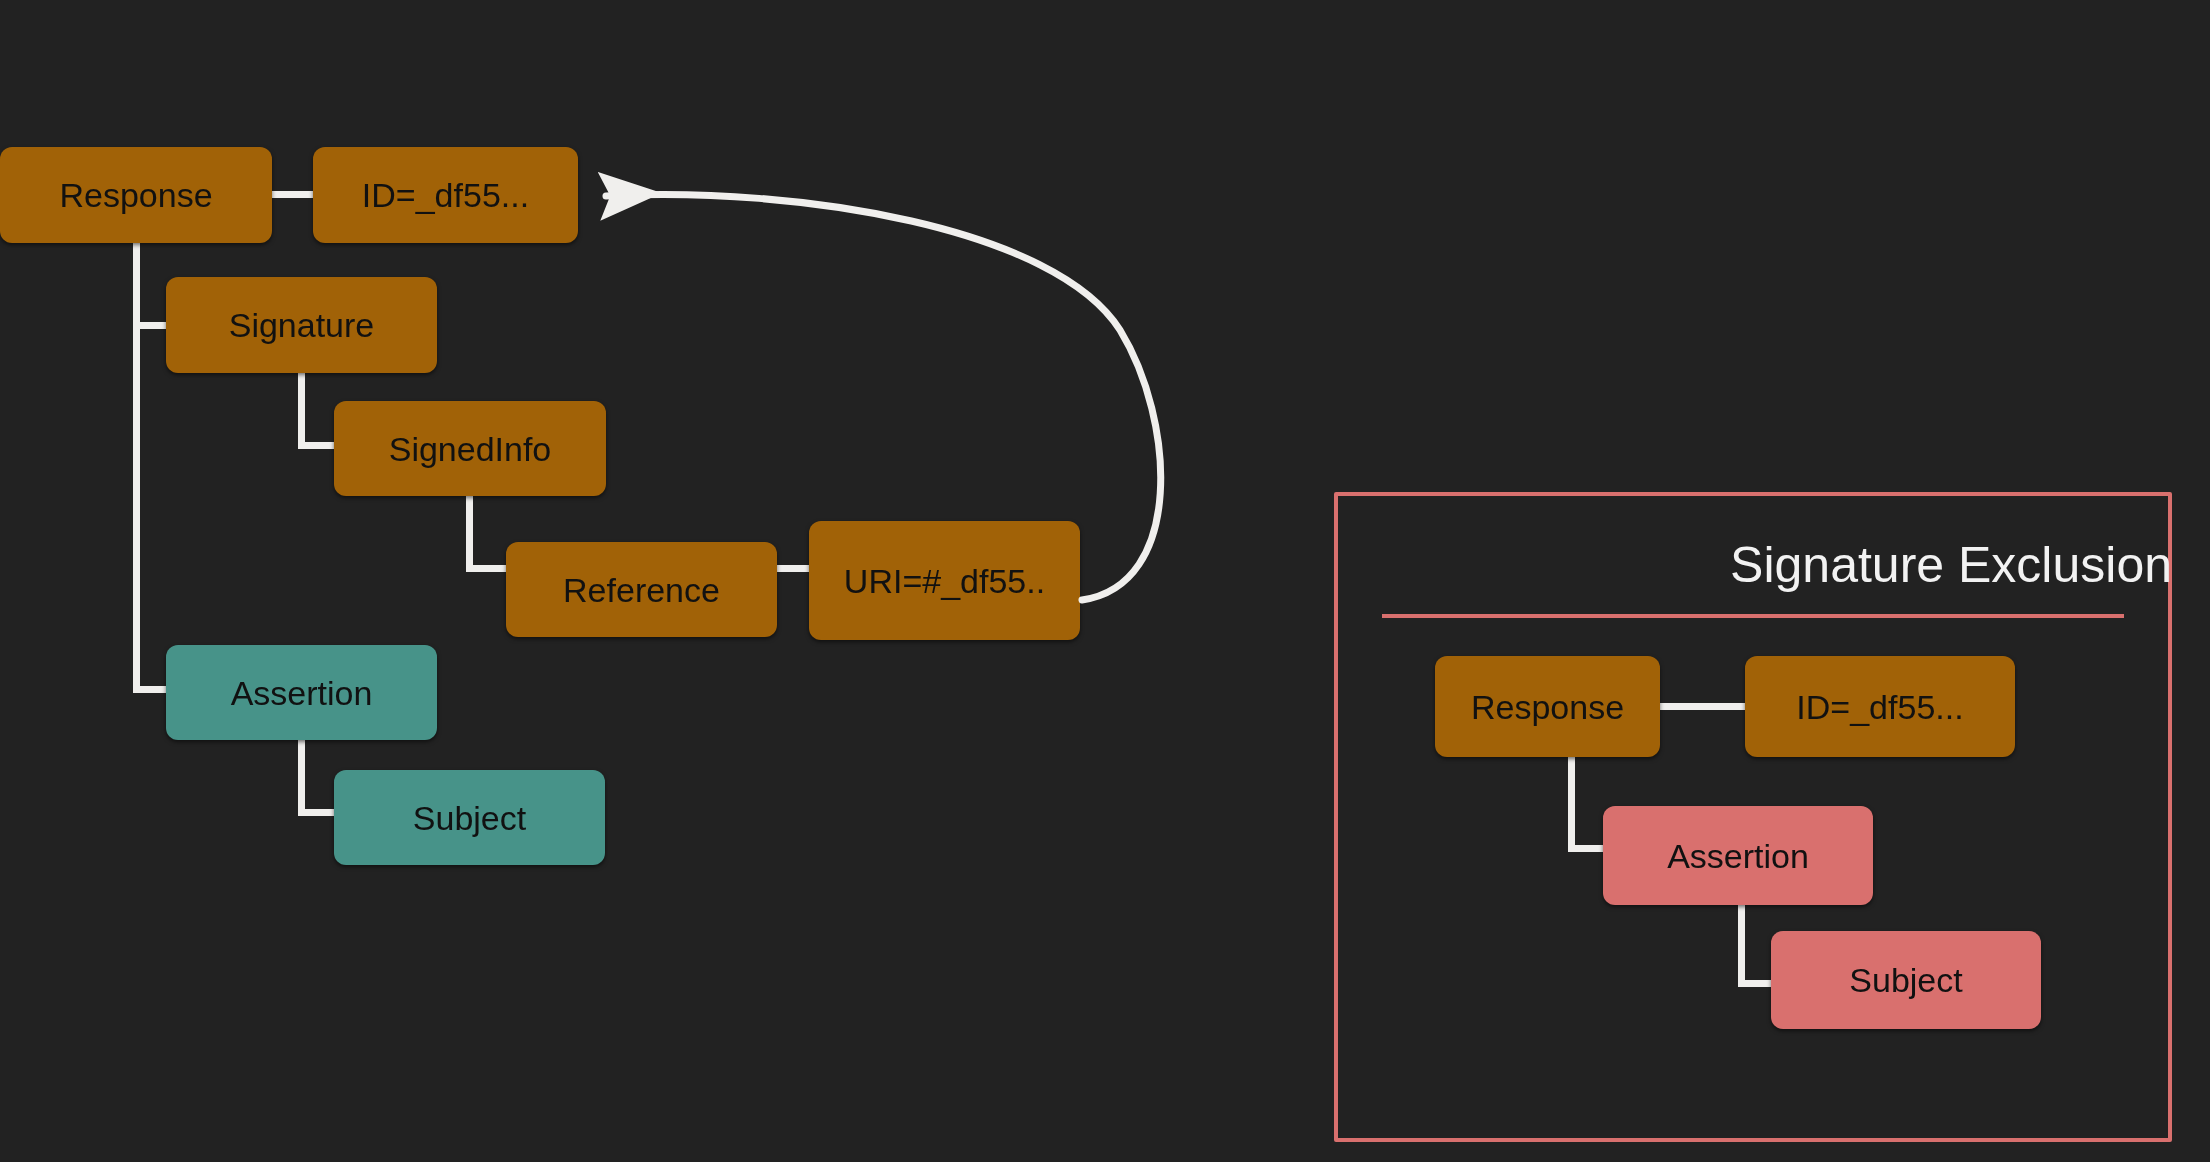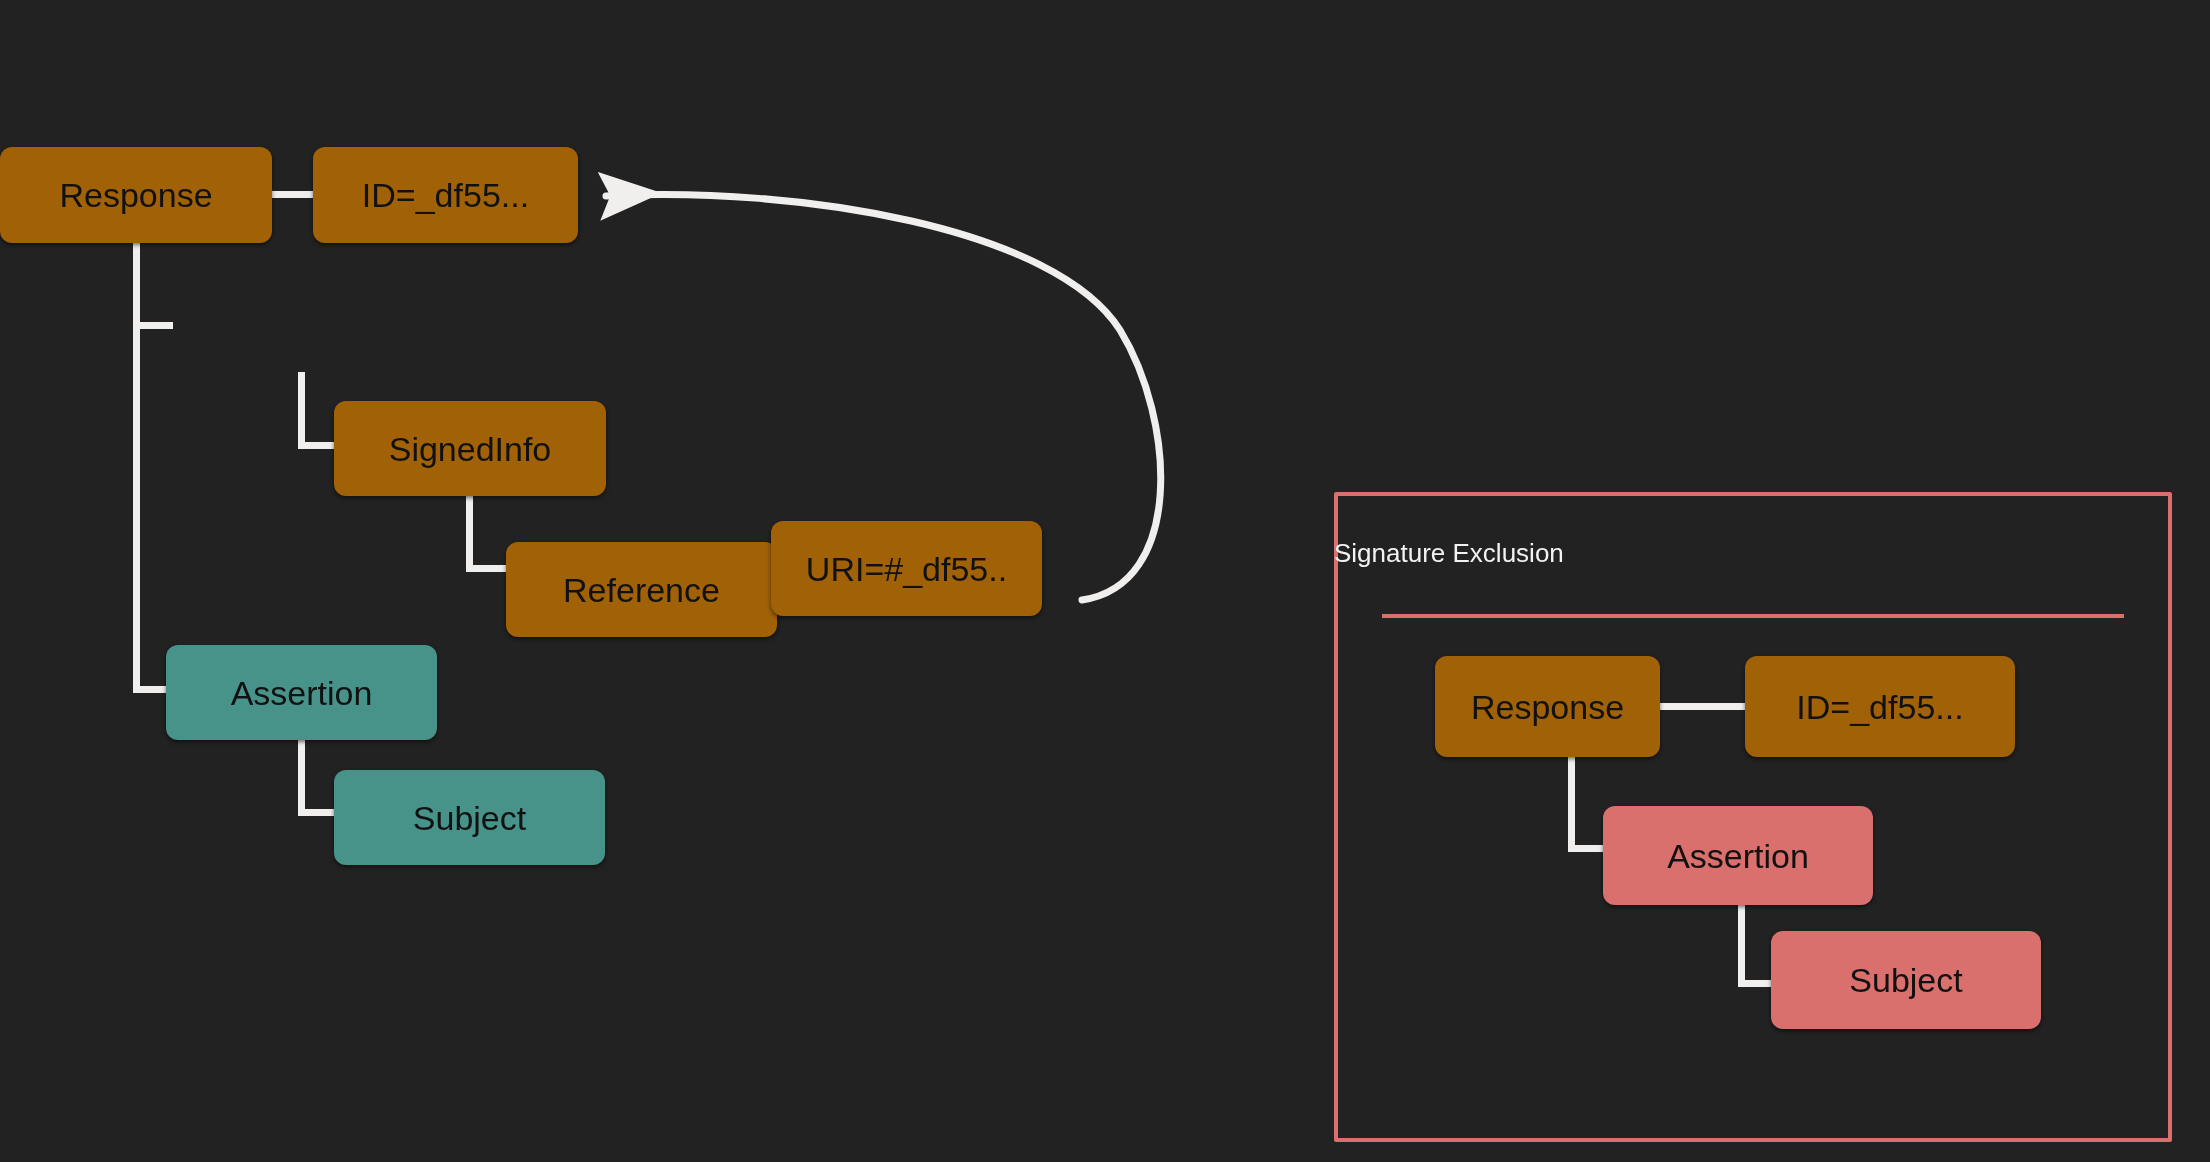--- a/index.html
+++ b/index.html
@@ -52,24 +52,24 @@
   .panel {
     position: absolute;
     border: 4px solid #D9706E;
     box-sizing: border-box;
     background: transparent;
     border-radius: 2px;
   }
   .panel-title {
     position: absolute;
     color: #F2F2F2;
-    font-size: 26px;
+    font-size: 50px;
     font-family: "Liberation Sans", sans-serif;
     white-space: nowrap;
-    text-align: left;
+    text-align: right;
     line-height: 1;
   }
   .panel-rule {
     position: absolute;
     height: 4px;
     background: #D9706E;
   }
 
   #arrow-layer {
     position: absolute;
@@ -102,26 +102,27 @@
 
   <div class="edge" style="left:776px; top:565px; width:33px; height:7px;"></div>
 
   <div class="edge" style="left:298px; top:738px; width:7px; height:78px;"></div>
   <div class="edge" style="left:298px; top:809px; width:38px; height:7px;"></div>
 
   <div class="node cyan" style="left:0px;   top:147px; width:272px; height:96px;">Response</div>
 
   <div class="node cyan" style="left:313px; top:147px; width:265px; height:96px;">ID=_df55...</div>
 
+  <div class="node cyan" style="left:166px; top:277px; width:271px; height:96px;">Signature</div>
 
   <div class="node cyan" style="left:334px; top:401px; width:272px; height:95px;">SignedInfo</div>
 
   <div class="node cyan" style="left:506px; top:521px; width:271px; height:95px;margin-top:21px;">Reference</div>
 
-  <div class="node cyan" style="left:771px; top:521px; width:271px; height:95px;">URI=#_df55..</div>
+  <div class="node cyan" style="left:809px; top:521px; width:271px; height:119px;">URI=#_df55..</div>
 
   <div class="node teal" style="left:166px; top:645px; width:271px; height:95px;">Assertion</div>
 
   <div class="node teal" style="left:334px; top:770px; width:271px; height:95px;">Subject</div>
 
   <svg id="arrow-layer" viewBox="0 0 2210 1162">
     <defs>
       <marker id="arrowhead" markerWidth="9" markerHeight="7" refX="8" refY="3.5" orient="auto" markerUnits="strokeWidth">
         <polygon points="0 3.5, 9 0, 7.4 3.5, 9 7" fill="#F0EFED"></polygon>
       </marker>

